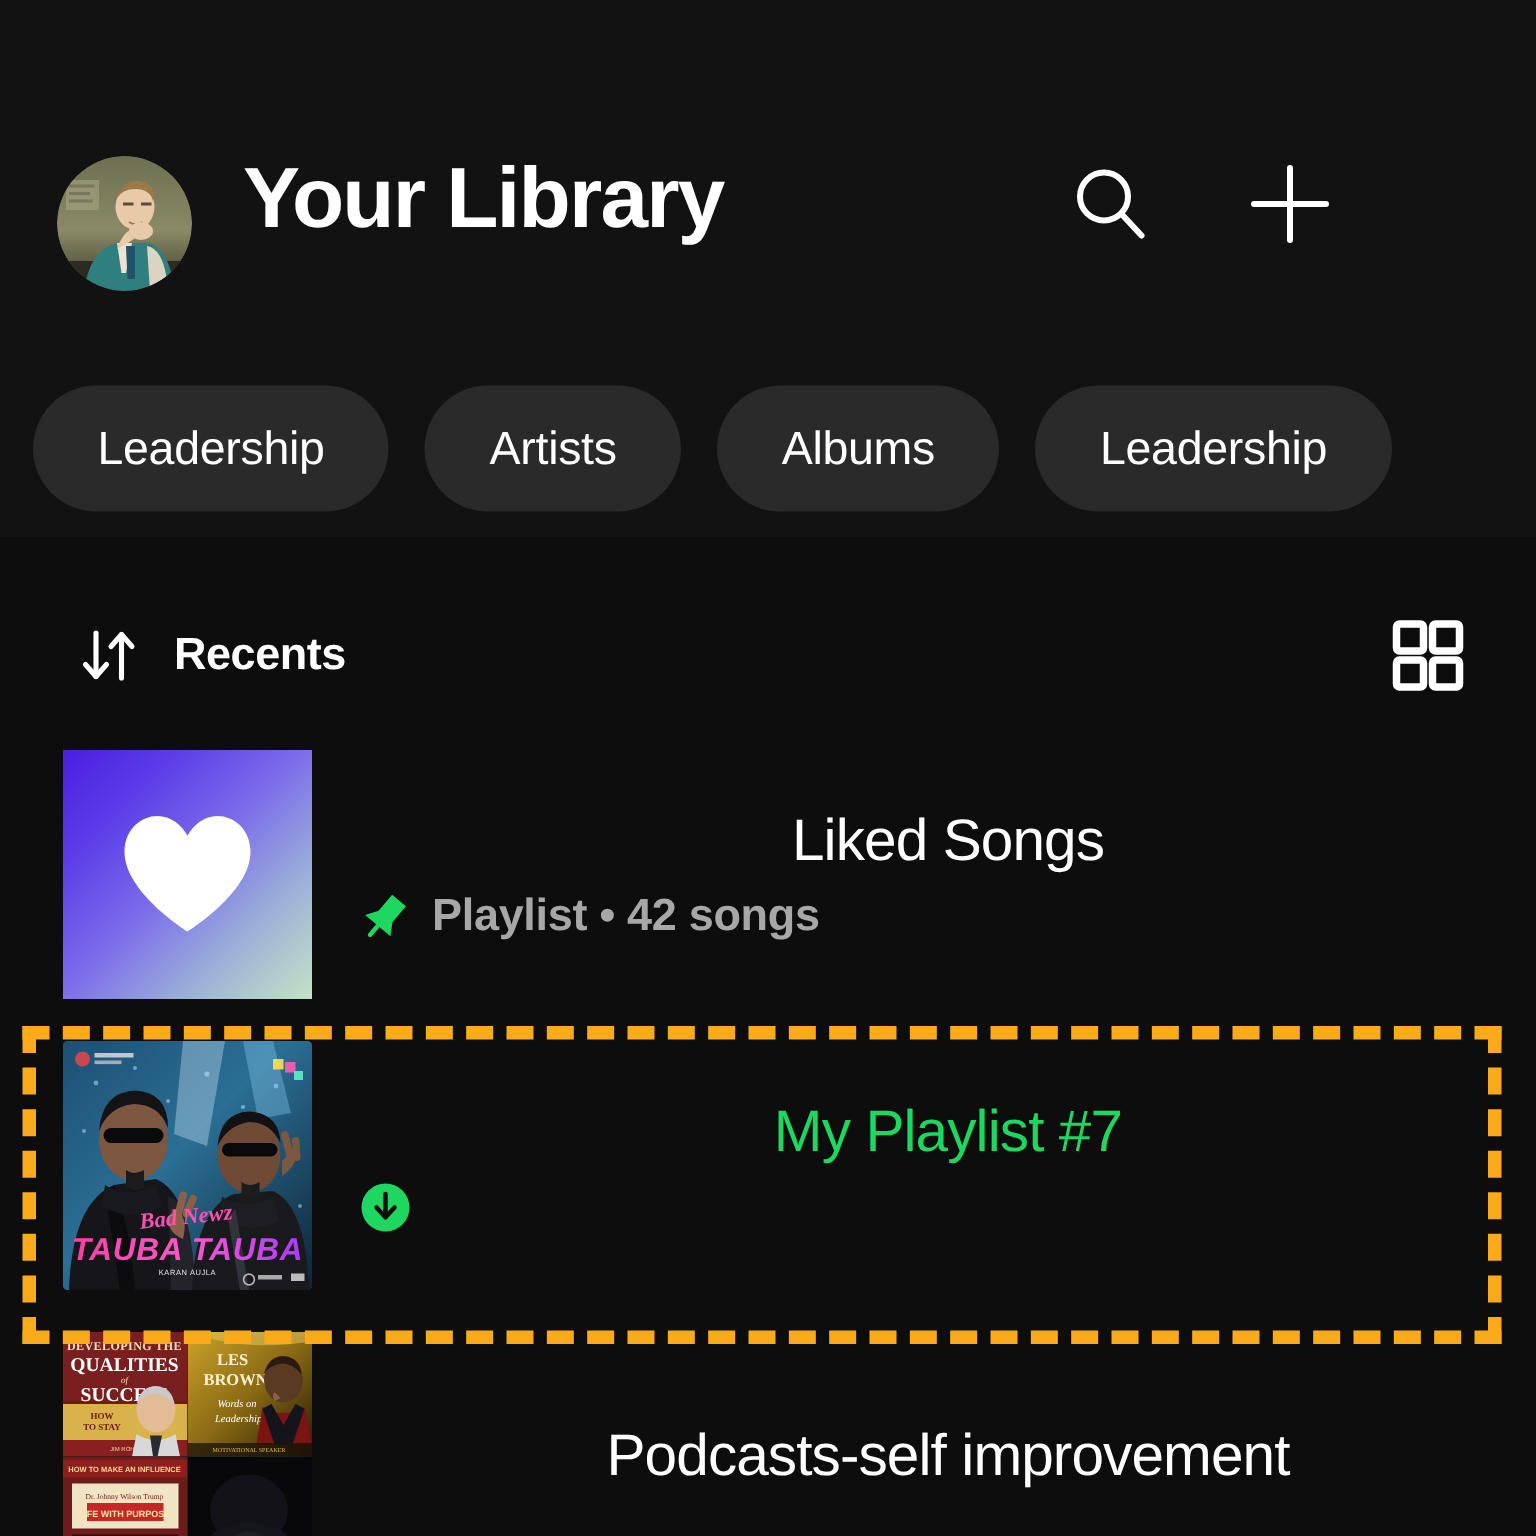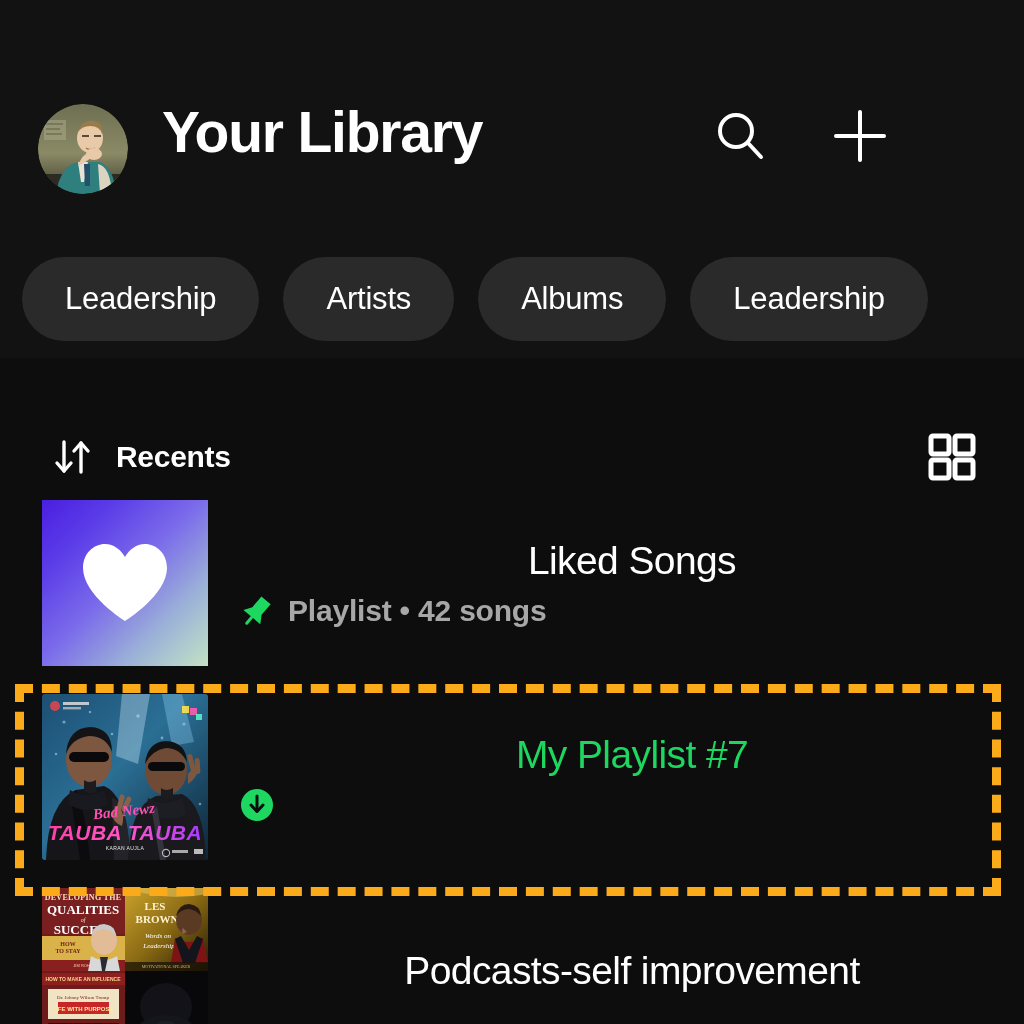--- a/index.html
+++ b/index.html
@@ -58,21 +58,21 @@
     display:flex; align-items:center; justify-content:center;
     padding:0 43px;
     font-size:31px; letter-spacing:-0.2px;
     white-space:nowrap; cursor:pointer;
     border:none;
     font-family:"Liberation Sans", sans-serif;
   }
 
   
   .sortrow {
-    position:absolute; left:0; top:420px; width:1024px; height:74px;
+    position:absolute; left:0; top:400px; width:1024px; height:74px;
     display:flex; align-items:center;
   }
   .sort-left {
     display:flex; align-items:center; gap:20px;
     margin-left:50px; cursor:pointer;
   }
   .sort-label {
     font-size:30px; font-weight:bold; color:#ffffff; letter-spacing:-0.3px;
   }
   .grid-toggle {

